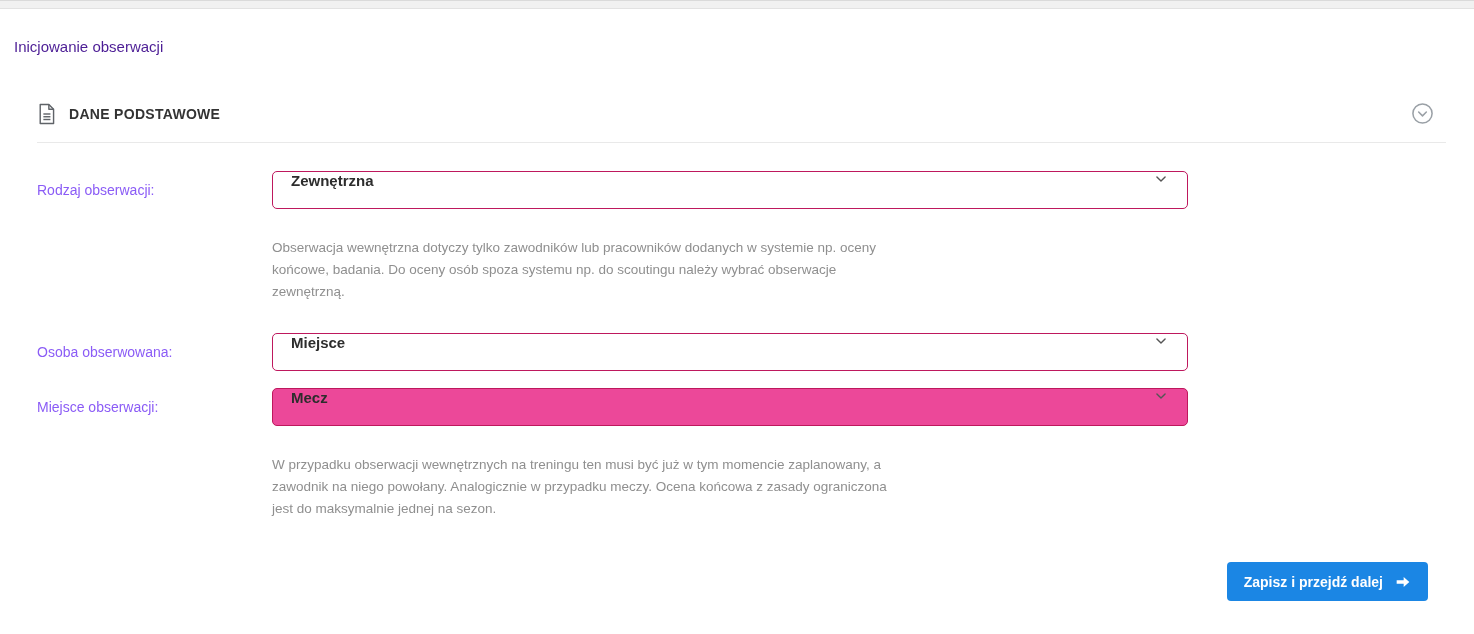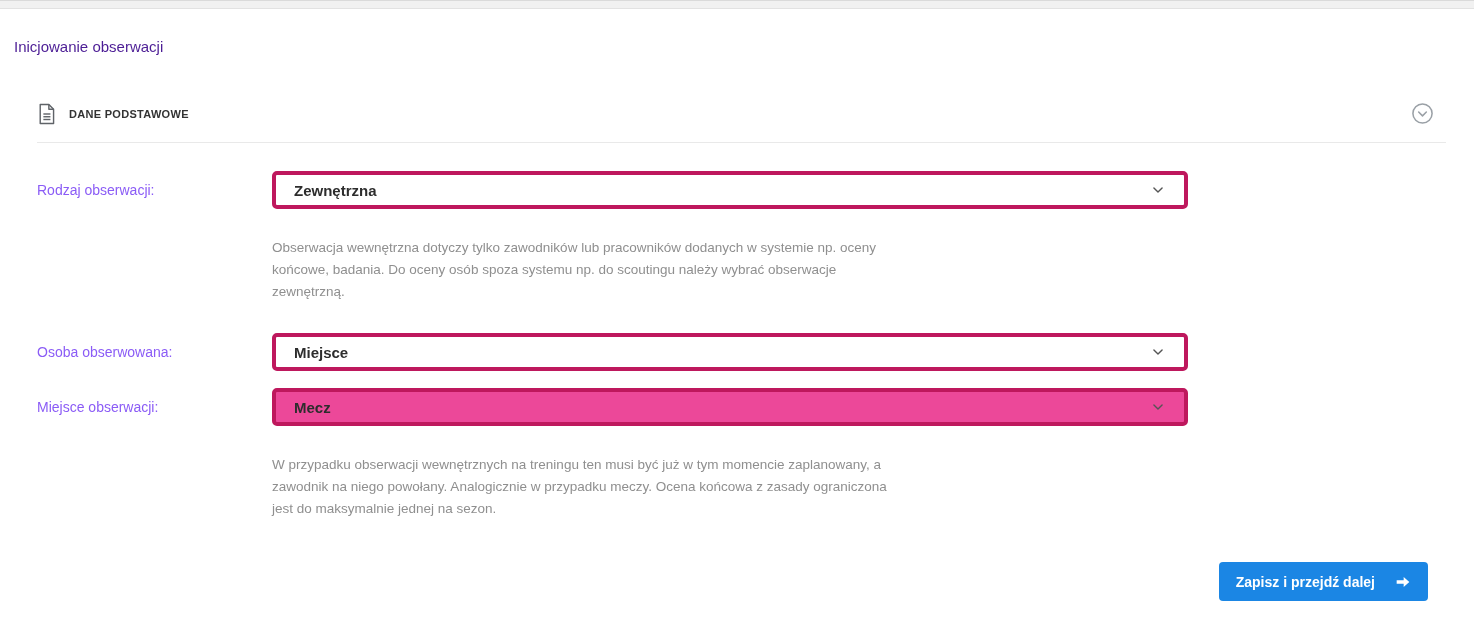--- a/index.html
+++ b/index.html
@@ -28,21 +28,21 @@
   .section-header {
     margin-top: 47px;
     display: flex;
     align-items: center;
     padding-bottom: 17px;
     border-bottom: 1px solid #e9e9e9;
   }
   .section-header .doc-icon { width: 19px; height: 22px; flex: 0 0 auto; }
   .section-title {
     margin-left: 13px;
-    font-size: 11px;
+    font-size: 14px;
     font-weight: bold;
     letter-spacing: 0.3px;
     color: #333;
   }
   .section-collapse {
     margin-left: auto;
     margin-right: 12px;
     width: 23px; height: 23px;
     cursor: pointer;
     display: flex; align-items: center; justify-content: center;
@@ -58,25 +58,25 @@
     width: 235px;
     flex: 0 0 auto;
     padding-top: 11px;
     font-size: 14px;
     color: #8b5cf6;
   }
   .field-control { width: 916px; flex: 0 0 auto; }
   .select {
     height: 38px;
     width: 916px;
-    border: 4px solid #be185d;
+    border: 1px solid #be185d;
     border-radius: 5px;
     background: #ffffff;
     display: flex;
-    align-items: center;
+    align-items: flex-start;
     padding: 0 19px 0 18px;
     cursor: pointer;
   }
   .select.filled { background: #ec4899; }
   .select-value {
     font-size: 15px;
     font-weight: bold;
     color: #2d2d2d;
   }
   .select-caret { margin-left: auto; width: 14px; height: 14px; }
@@ -88,21 +88,21 @@
   }
   .actions {
     display: flex;
     justify-content: flex-end;
     margin-top: 42px;
     margin-right: 18px;
   }
   .btn-primary {
     display: flex;
     align-items: center;
-    gap: 20px;
+    gap: 12px;
     height: 39px;
     padding: 0 17px;
     border: none;
     border-radius: 4px;
     background: #1b86e4;
     color: #ffffff;
     font-family: "Liberation Sans", sans-serif;
     font-size: 14px;
     font-weight: bold;
     cursor: pointer;

